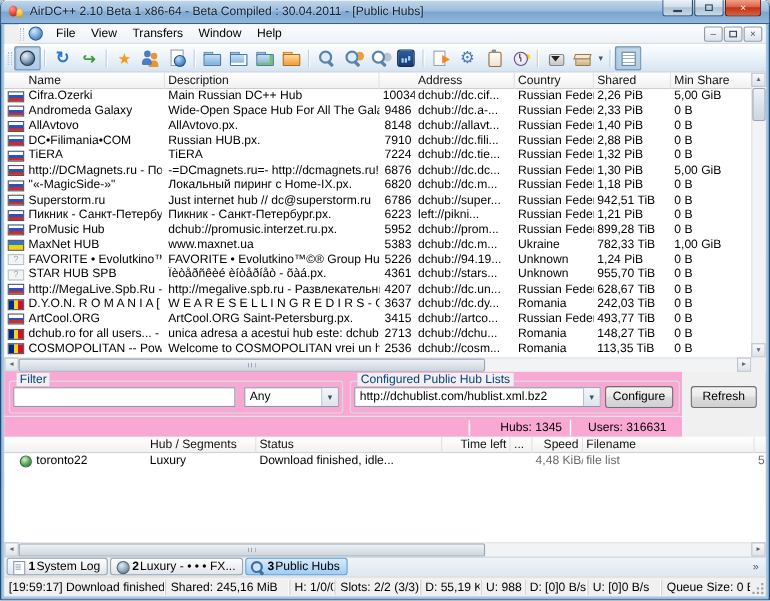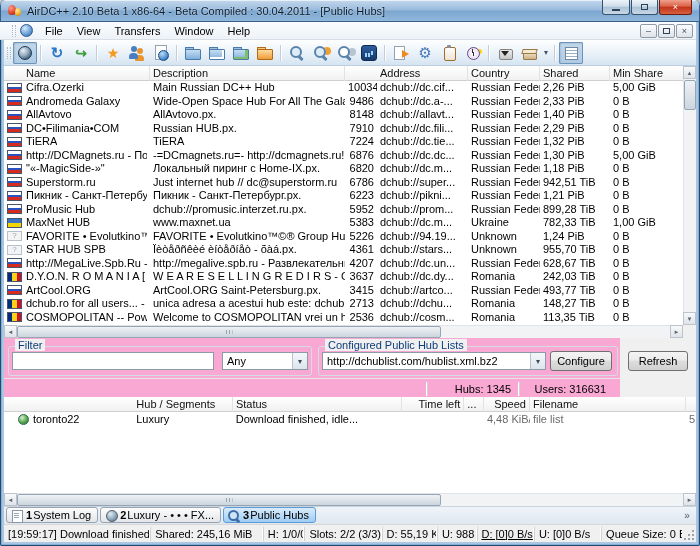--- a/index.html
+++ b/index.html
@@ -21,23 +21,23 @@
     background:radial-gradient(circle at 35% 30%,#ffe9a0,#f0b020 60%,#b07408);}
   .caption-buttons{position:absolute;right:8px;top:0;display:flex;}
   .cap-btn{height:15px;border:1px solid #33536f;border-top:none;border-radius:0 0 3px 3px;
     background:linear-gradient(#eef4fa,#cfdde9 45%,#abc2d6 50%,#c8d8e6);
     display:flex;align-items:center;justify-content:center;color:#24374a;font-size:9px;margin-left:1px;}
   .cap-btn.min{width:28px}.cap-btn.max{width:27px}.cap-btn.close{width:33px;color:#fff;
     background:linear-gradient(#f0a08c,#dc6248 45%,#c03318 50%,#d8603e);border-color:#6e1e0e;}
   .minus-glyph{display:inline-block;width:8px;height:2px;background:#2e4257;margin-top:5px;}
   .restore-glyph{display:inline-block;width:7px;height:6px;border:1px solid #2e4257;background:transparent;}
   
-  .menubar{position:absolute;left:0;right:4px;top:22px;height:18px;
+  .menubar{position:absolute;left:17px;right:4px;top:22px;height:18px;
     background:linear-gradient(#fafcfe,#eef2f7);border-bottom:1px solid #d7dee6;
-    display:flex;align-items:center;padding-left:12px;}
+    display:flex;align-items:center;padding-left:1px;}
   .rebar-grip{width:4px;height:12px;margin-right:2px;border-left:1px dotted #aab6c2;border-right:1px dotted #aab6c2;}
   .appico{width:13px;height:13px;border-radius:50%;margin:0 5px 0 2px;border:1px solid #2a5a94;
     background:radial-gradient(circle at 35% 30%,#d8eafc,#6da2d8 55%,#2d62a0);}
   .menu-item{padding:2px 7px;white-space:nowrap;}
   .mdi-buttons{position:absolute;right:3px;top:2px;display:flex;gap:1px;}
   .mdi-btn{width:17px;height:14px;border:1px solid #8e9aa6;border-radius:2px;
     background:linear-gradient(#fcfdfe,#dde3ea);display:flex;align-items:center;justify-content:center;
     color:#45525e;font-size:9px;}
   
   .toolbar{position:absolute;left:4px;right:4px;top:40px;height:26px;
@@ -338,21 +338,21 @@
       </div>
       <div class="hub-row">
         <span class="c0">
           <span class="flag ru"></span>
           <span class="nm">DC•Filimania•COM</span>
         </span>
         <span class="c1">Russian HUB.px.</span>
         <span class="c2">7910</span>
         <span class="c3">dchub://dc.fili...</span>
         <span class="c4">Russian Feder...</span>
-        <span class="c5">2,29 PiB</span>
+        <span class="c5">2,88 PiB</span>
         <span class="c6">0 B</span>
       </div>
       <div class="hub-row">
         <span class="c0">
           <span class="flag ru"></span>
           <span class="nm">TiERA</span>
         </span>
         <span class="c1">TiERA</span>
         <span class="c2">7224</span>
         <span class="c3">dchub://dc.tie...</span>
@@ -396,21 +396,21 @@
         <span class="c5">942,51 TiB</span>
         <span class="c6">0 B</span>
       </div>
       <div class="hub-row">
         <span class="c0">
           <span class="flag ru"></span>
           <span class="nm">Пикник - Санкт-Петербург</span>
         </span>
         <span class="c1">Пикник - Санкт-Петербург.px.</span>
         <span class="c2">6223</span>
-        <span class="c3">dchub://pikni...</span>
+        <span class="c3">left://pikni...</span>
         <span class="c4">Russian Feder...</span>
         <span class="c5">1,21 PiB</span>
         <span class="c6">0 B</span>
       </div>
       <div class="hub-row">
         <span class="c0">
           <span class="flag ru"></span>
           <span class="nm">ProMusic Hub</span>
         </span>
         <span class="c1">dchub://promusic.interzet.ru.px.</span>
@@ -606,19 +606,19 @@
       <span class="tab-overflow">»</span>
     </div>
 
   <div class="statusbar" id="statusbar">
       <span class="panel first" style="width: 148px;">[19:59:17] Download finished: toronto.</span>
       <span class="panel" style="width: 114px;">Shared: 245,16 MiB</span>
       <span class="panel" style="width: 42px;">H: 1/0/0</span>
       <span class="panel" style="width: 78px;">Slots: 2/2 (3/3)</span>
       <span class="panel" style="width: 56px;">D: 55,19 KiB</span>
       <span class="panel" style="width: 40px;">U: 988 B</span>
-      <span class="panel" style="width: 58px; text-decoration: underline;">D: [0]0 B/s</span>
+      <span class="panel" style="width: 58px;">D: [0]0 B/s</span>
       <span class="panel" style="width: 68px;">U: [0]0 B/s</span>
       <span class="panel" style="width: 82px;">Queue Size: 0 B</span>
       <span class="grip-dots"></span>
     </div>
 
 </div>
 
 </body></html>

